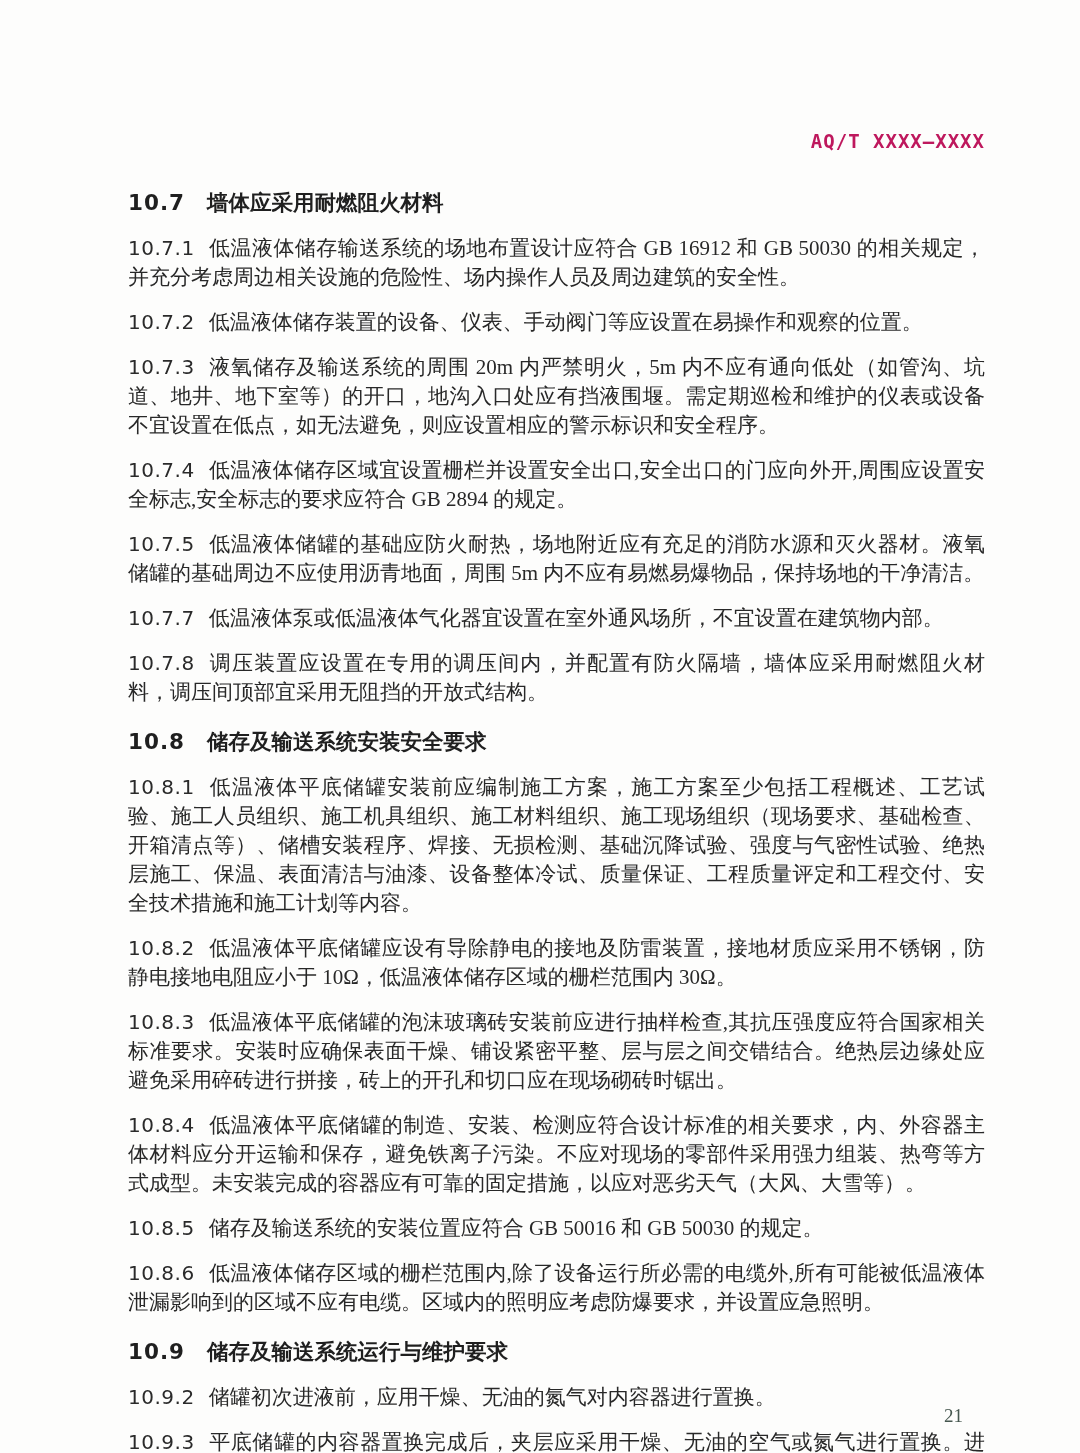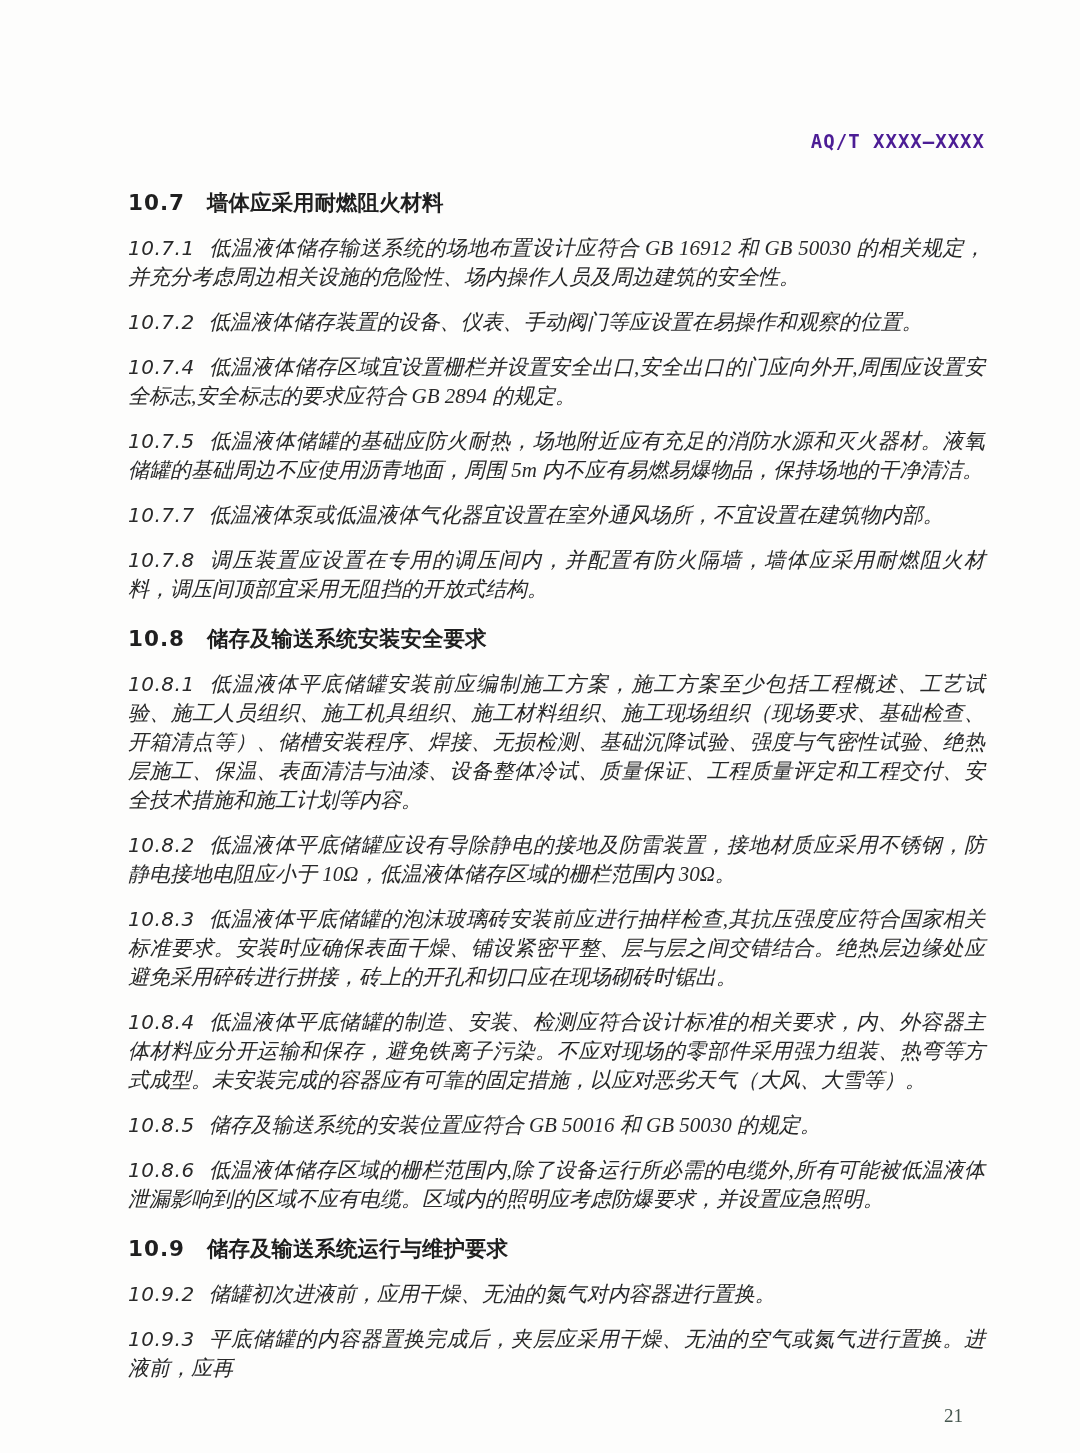--- a/index.html
+++ b/index.html
@@ -17,21 +17,21 @@
   .page-header {
     position: absolute;
     top: 130px;
     left: 128px;
     right: 95px;
     text-align: right;
     font-family: "DejaVu Sans Mono", "Liberation Mono", monospace;
     font-size: 19px;
     font-weight: 700;
     letter-spacing: 1px;
-    color: #4c1d95;
+    color: #be185d;
   }
   .doc-body {
     position: absolute;
     top: 168px;
     left: 128px;
     right: 95px;
   }
   h2.sec-heading {
     font-family: "Liberation Sans", "DejaVu Sans", sans-serif;
     font-size: 21.5px;
@@ -46,21 +46,20 @@
     letter-spacing: 1px;
     padding-right: 22px;
   }
   p.clause {
     font-size: 21px;
     line-height: 29px;
     margin: 16px 0;
     text-align: justify;
     text-justify: inter-ideograph;
     color: #282828;
-    font-style: italic;
   }
   p.clause .num {
     font-family: "DejaVu Sans", "Liberation Sans", sans-serif;
     font-size: 20px;
     letter-spacing: 0.5px;
     padding-right: 14px;
     color: #2a2a2a;
     white-space: nowrap;
   }
   .page-footer {
@@ -79,20 +78,21 @@
 
 <div class="page">
   <div class="page-header">
     <span>AQ/T XXXX—XXXX</span>
   </div>
 
   <div class="doc-body" id="doc-body">
       <h2 class="sec-heading"><span class="num">10.7</span><span class="title">墙体应采用耐燃阻火材料</span></h2>
       <p class="clause"><span class="num">10.7.1</span><span class="txt">低温液体储存输送系统的场地布置设计应符合 GB 16912 和 GB 50030 的相关规定，并充分考虑周边相关设施的危险性、场内操作人员及周边建筑的安全性。</span></p>
       <p class="clause"><span class="num">10.7.2</span><span class="txt">低温液体储存装置的设备、仪表、手动阀门等应设置在易操作和观察的位置。</span></p>
+      <p class="clause"><span class="num">10.7.3</span><span class="txt">液氧储存及输送系统的周围 20m 内严禁明火，5m 内不应有通向低处（如管沟、坑道、地井、地下室等）的开口，地沟入口处应有挡液围堰。需定期巡检和维护的仪表或设备不宜设置在低点，如无法避免，则应设置相应的警示标识和安全程序。</span></p>
       <p class="clause"><span class="num">10.7.4</span><span class="txt">低温液体储存区域宜设置栅栏并设置安全出口,安全出口的门应向外开,周围应设置安全标志,安全标志的要求应符合 GB 2894 的规定。</span></p>
       <p class="clause"><span class="num">10.7.5</span><span class="txt">低温液体储罐的基础应防火耐热，场地附近应有充足的消防水源和灭火器材。液氧储罐的基础周边不应使用沥青地面，周围 5m 内不应有易燃易爆物品，保持场地的干净清洁。</span></p>
       <p class="clause"><span class="num">10.7.7</span><span class="txt">低温液体泵或低温液体气化器宜设置在室外通风场所，不宜设置在建筑物内部。</span></p>
       <p class="clause"><span class="num">10.7.8</span><span class="txt">调压装置应设置在专用的调压间内，并配置有防火隔墙，墙体应采用耐燃阻火材料，调压间顶部宜采用无阻挡的开放式结构。</span></p>
       <h2 class="sec-heading"><span class="num">10.8</span><span class="title">储存及输送系统安装安全要求</span></h2>
       <p class="clause"><span class="num">10.8.1</span><span class="txt">低温液体平底储罐安装前应编制施工方案，施工方案至少包括工程概述、工艺试验、施工人员组织、施工机具组织、施工材料组织、施工现场组织（现场要求、基础检查、开箱清点等）、储槽安装程序、焊接、无损检测、基础沉降试验、强度与气密性试验、绝热层施工、保温、表面清洁与油漆、设备整体冷试、质量保证、工程质量评定和工程交付、安全技术措施和施工计划等内容。</span></p>
       <p class="clause"><span class="num">10.8.2</span><span class="txt">低温液体平底储罐应设有导除静电的接地及防雷装置，接地材质应采用不锈钢，防静电接地电阻应小于 10Ω，低温液体储存区域的栅栏范围内 30Ω。</span></p>
       <p class="clause"><span class="num">10.8.3</span><span class="txt">低温液体平底储罐的泡沫玻璃砖安装前应进行抽样检查,其抗压强度应符合国家相关标准要求。安装时应确保表面干燥、铺设紧密平整、层与层之间交错结合。绝热层边缘处应避免采用碎砖进行拼接，砖上的开孔和切口应在现场砌砖时锯出。</span></p>
       <p class="clause"><span class="num">10.8.4</span><span class="txt">低温液体平底储罐的制造、安装、检测应符合设计标准的相关要求，内、外容器主体材料应分开运输和保存，避免铁离子污染。不应对现场的零部件采用强力组装、热弯等方式成型。未安装完成的容器应有可靠的固定措施，以应对恶劣天气（大风、大雪等）。</span></p>
       <p class="clause"><span class="num">10.8.5</span><span class="txt">储存及输送系统的安装位置应符合 GB 50016 和 GB 50030 的规定。</span></p>

